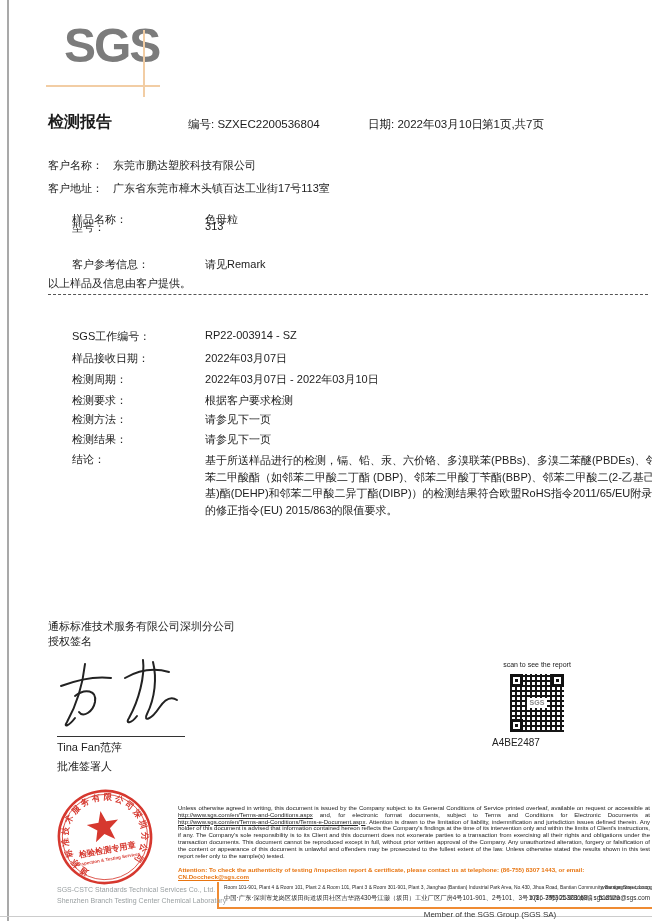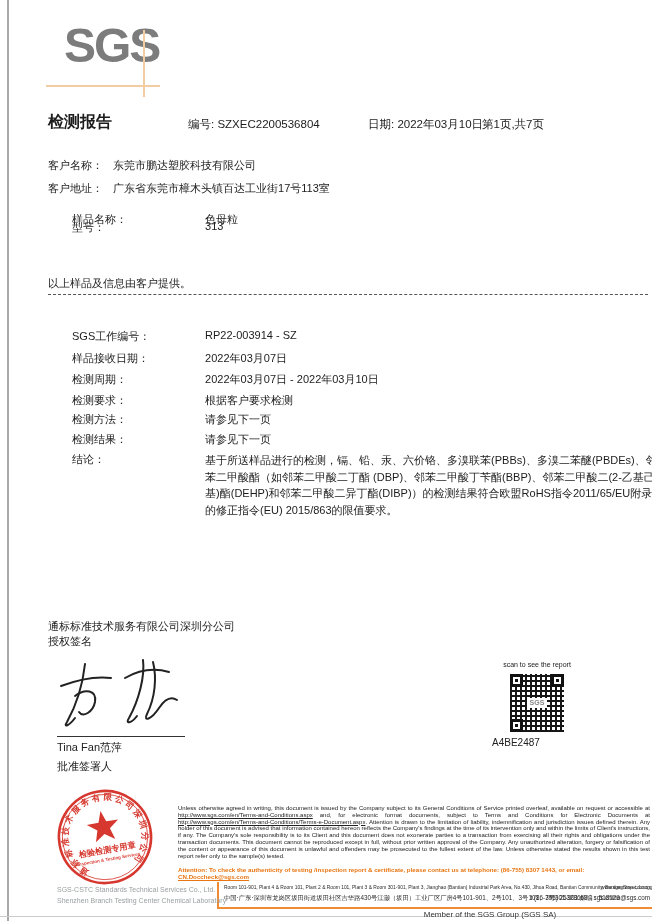--- a/index.html
+++ b/index.html
@@ -92,20 +92,24 @@
   </div>
 
   <div class="row" style="top:212px">
     <span class="lbl lbl-wide">样品名称：</span>
     <span class="val">色母粒</span>
   </div>
   <div class="row" style="top:220px">
     <span class="lbl lbl-wide">型号：</span>
     <span class="val">313</span>
   </div>
+  <div class="row" style="top:257px">
+    <span class="lbl lbl-wide">客户参考信息：</span>
+    <span class="val">请见Remark</span>
+  </div>
   <div class="row" style="top:276px">以上样品及信息由客户提供。</div>
 
   <div class="dashed-sep"></div>
 
   <div class="row" style="top:329px">
     <span class="lbl lbl-wide">SGS工作编号：</span>
     <span class="val">RP22-003914 - SZ</span>
   </div>
   <div class="row" style="top:351px">
     <span class="lbl lbl-wide">样品接收日期：</span>

